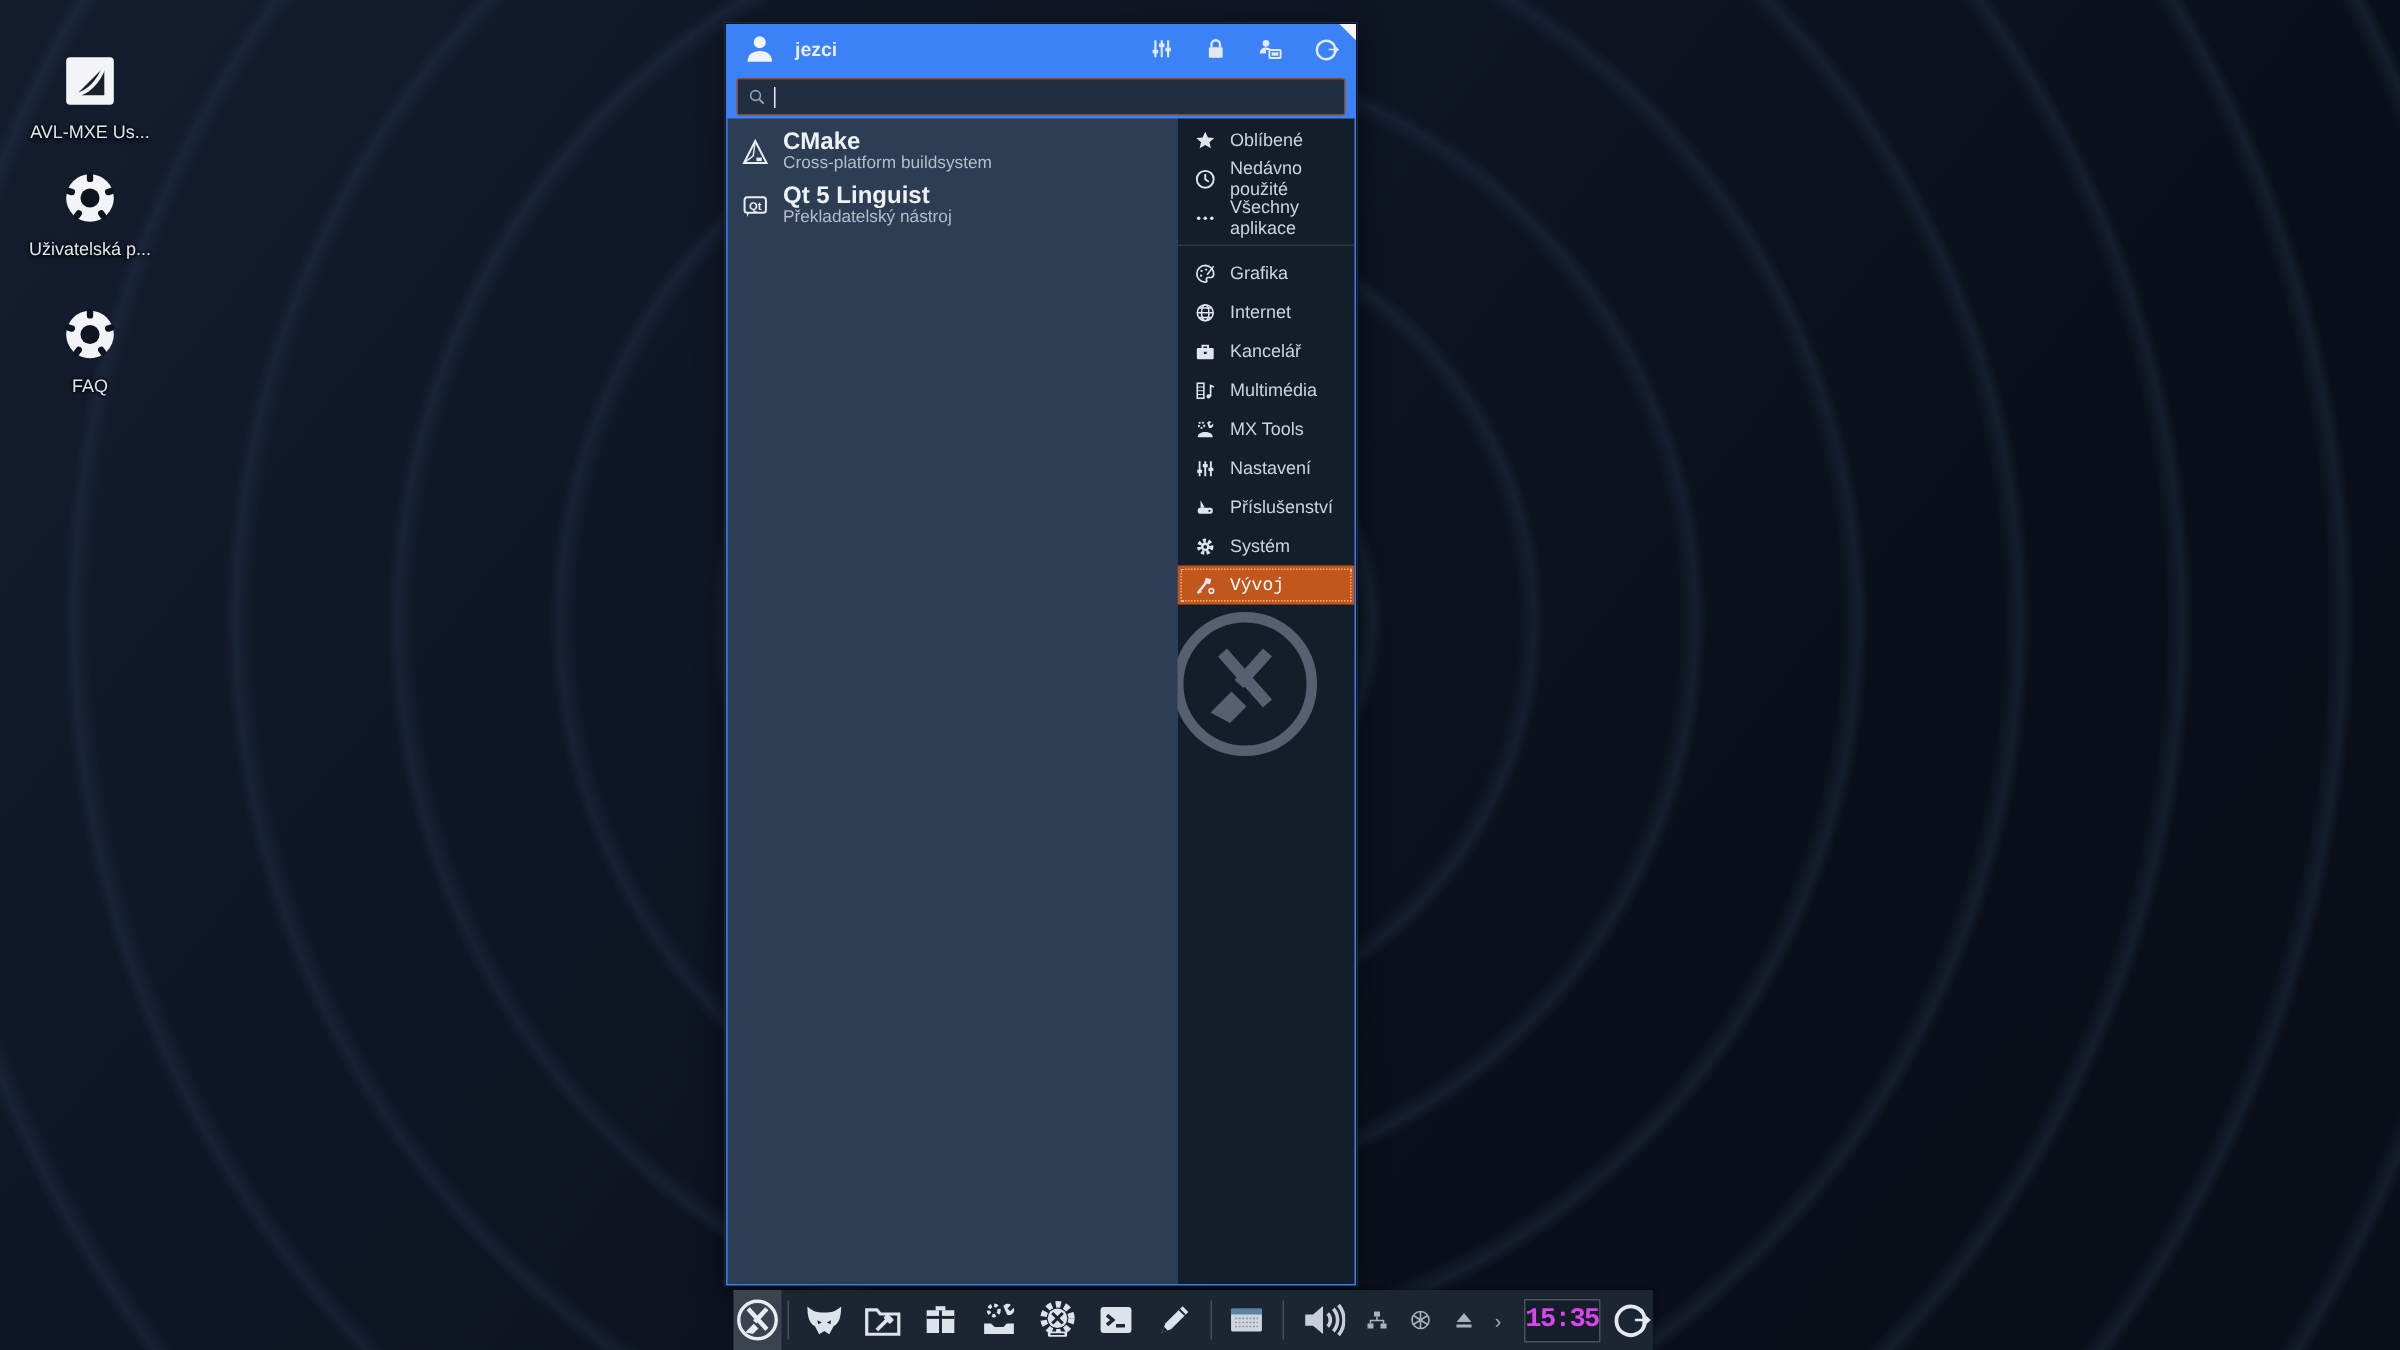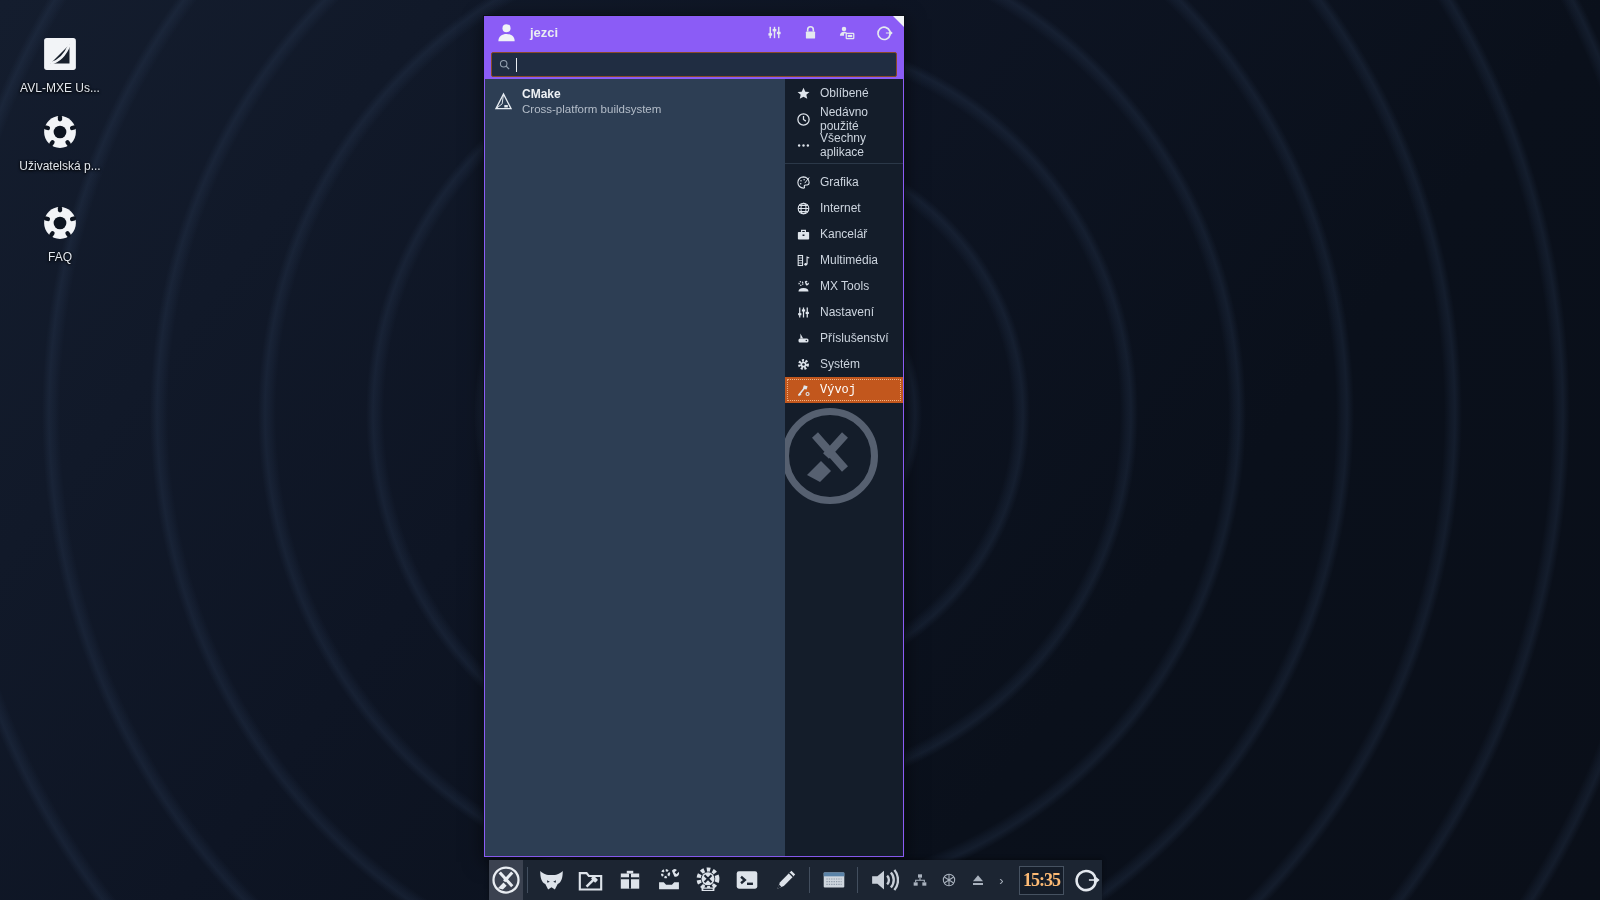--- a/index.html
+++ b/index.html
@@ -17,37 +17,37 @@
 
   svg.ic { display:block; }
 
   
   .desk-icon { position:absolute; left:0; width:120px; text-align:center; cursor:default; }
   .desk-icon .dico { display:flex; justify-content:center; }
   .desk-icon .dlabel { margin-top:9px; font-size:12px; color:#e2e7ee; text-shadow:0 1px 3px #000, 0 0 2px #000; }
 
   
   .menu { position:absolute; left:483px; top:15px; width:422px; height:843px;
-          background:#8b5cf6; border:1px solid #0a0f16; box-shadow:0 4px 18px rgba(0,0,0,.55); }
+          background:#3b82f6; border:1px solid #0a0f16; box-shadow:0 4px 18px rgba(0,0,0,.55); }
   .menu-header { height:33px; display:flex; align-items:center; padding:0 11px; }
   .menu-user { margin-left:12px; font-size:13px; font-weight:bold; color:#e9edf2; }
   .menu-actions { margin-left:auto; display:flex; align-items:center; gap:19px; }
   .menu-actions svg { color:#e4e9ef; }
   .menu-grip { position:absolute; top:0; right:0; width:0; height:0;
                border-top:11px solid #f2f4f7; border-left:11px solid transparent; }
   .search-row { margin:3px 7px 4px 7px; height:25px; background:#202d42; border:1px solid #8a4a28;
                 border-radius:2px; display:flex; align-items:center; padding:0 6px; }
   .search-row svg { color:#93a0b0; }
   .caret { width:1px; height:14px; background:#e9edf2; margin-left:5px; }
 
   .menu-body { position:absolute; top:63px; bottom:1px; left:1px; right:1px; display:flex; }
   .app-list { width:300px; background:#2d3e54; padding-top:4px; overflow:hidden; }
   .app-item { height:36px; display:flex; align-items:center; padding:0 9px; gap:9px; }
   .app-item svg { color:#e7ecf2; flex:none; }
-  .app-name { font-size:12px; font-weight:bold; color:#eef1f5; line-height:15px; }
+  .app-name { font-size:16px; font-weight:bold; color:#eef1f5; line-height:15px; }
   .app-desc { font-size:11.5px; color:#b4bdc9; line-height:14px; }
 
   .cat-panel { flex:1; background:#141d2a; position:relative; overflow:hidden; padding-top:1px; }
   .cat-item { height:26px; display:flex; align-items:center; gap:9px; padding:0 11px;
               font-size:12px; color:#ccd4de; position:relative; z-index:2; }
   .cat-item svg { color:#dfe5ec; flex:none; }
   .cat-item.selected { background:#c2571d; color:#ffffff; outline:1px dotted #efb184; outline-offset:-3px;font-family:Liberation Mono, monospace; }
   .cat-sep { border-top:1px solid #2b3848; margin:5px 0 5px 0; }
   .watermark { position:absolute; left:-3px; top:329px; width:96px; height:96px; border-radius:50%;
                border:7px solid #566070; z-index:1; }
@@ -58,22 +58,22 @@
              background:#1c2532; display:flex; align-items:center; box-shadow:0 -1px 4px rgba(0,0,0,.4); }
   .wbtn { width:44px; height:40px; background:#3b4250; display:flex; align-items:center; justify-content:center; }
   .tsep { width:1px; height:26px; background:#424e5e; margin:0 4px; flex:none; }
   .launcher { width:39px; height:40px; display:flex; align-items:center; justify-content:center; flex:none; }
   .launcher svg { color:#dde3ea; }
   .tray { display:flex; align-items:center; gap:13px; padding:0 10px 0 6px; }
   .tray svg { color:#a9b2be; }
   .tray-expand { color:#a9b2be; font-size:13px; line-height:1; }
   .clock-box { width:58px; height:29px; background:#151d29; border:1px solid #465261; display:flex;
                align-items:center; justify-content:center; margin:0 5px; }
-  .clock-text { font-family:Liberation Serif, serif; font-weight:bold; font-size:18px;
-                color:#fdba74; letter-spacing:-1px; }
+  .clock-text { font-family:Liberation Mono, monospace; font-weight:bold; font-size:18px;
+                color:#d946ef; letter-spacing:-1px; }
   .logout-btn { width:42px; height:40px; display:flex; align-items:center; justify-content:center; }
   .logout-btn svg { color:#e4e9ef; }
 </style>
 </head>
 <body>
 
 <svg width="0" height="0" style="position:absolute">
   <defs>
     <symbol id="i-avatar" viewBox="0 0 24 24">
         <circle cx="12" cy="7.5" r="4.2" fill="currentColor"></circle>
@@ -339,20 +339,29 @@
   <div class="menu-body">
     <div class="app-list">
 
       <div class="app-item">
         <svg class="ic" width="19" height="19">
             <use href="#i-cmake"></use>
           </svg>
         <div>
             <div class="app-name">CMake</div>
              <div class="app-desc">Cross-platform buildsystem</div>
+          </div>
+      </div>
+      <div class="app-item">
+        <svg class="ic" width="19" height="19">
+            <use href="#i-qt"></use>
+          </svg>
+        <div>
+            <div class="app-name">Qt 5 Linguist</div>
+             <div class="app-desc">Překladatelský nástroj</div>
           </div>
       </div>
 
     </div>
 
     <div class="cat-panel">
       <div class="watermark">
           <svg class="ic" width="66" height="66">
             <use href="#i-xlogo"></use>
           </svg>

